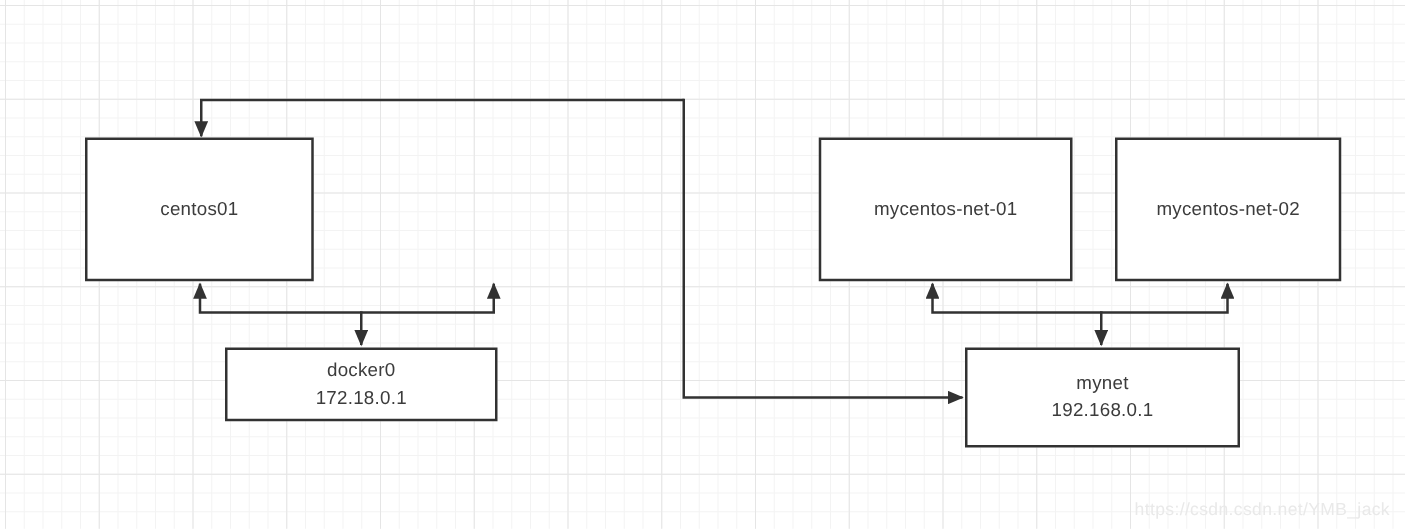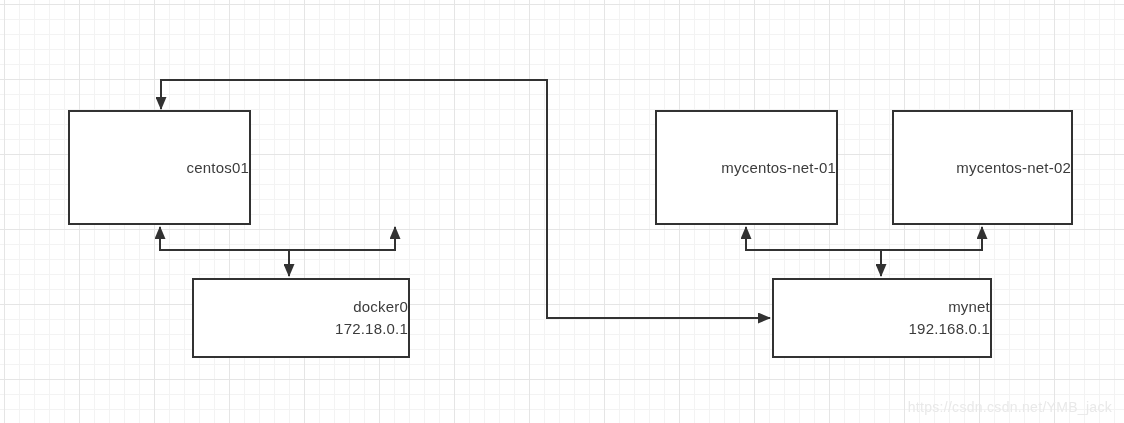--- a/index.html
+++ b/index.html
@@ -28,33 +28,33 @@
     height: 423px;
     pointer-events: none;
   }
   .node {
     position: absolute;
     box-sizing: border-box;
     background: #ffffff;
     border: 2px solid #323232;
     display: flex;
     flex-direction: column;
-    align-items: flex-end;
+    align-items: center;
     justify-content: center;
     color: #3c3c3c;
     font-size: 15px;
     line-height: 22px;
     text-align: center;
     letter-spacing: 0.2px;
   }
   .node-centos01        { left: 68px;  top: 110px; width: 183px; height: 115px; }
   .node-centos02        { left: 305px; top: 110px; width: 181px; height: 115px; }
-  .node-mycentos-net-01 { left: 655px; top: 110px; width: 183px; height: 115px; }
+  .node-mycentos-net-01 { left: 655px; top: 110px; width: 203px; height: 115px; }
   .node-mycentos-net-02 { left: 892px; top: 110px; width: 181px; height: 115px; }
-  .node-docker0         { left: 192px; top: 278px; width: 218px; height: 80px;  }
+  .node-docker0         { left: 180px; top: 278px; width: 218px; height: 59px;  }
   .node-mynet           { left: 772px; top: 278px; width: 220px; height: 80px;  }
   .watermark {
     position: absolute;
     right: 12px;
     bottom: 8px;
     font-size: 14px;
     color: #e9e9e9;
     letter-spacing: 0.3px;
     user-select: none;
   }

